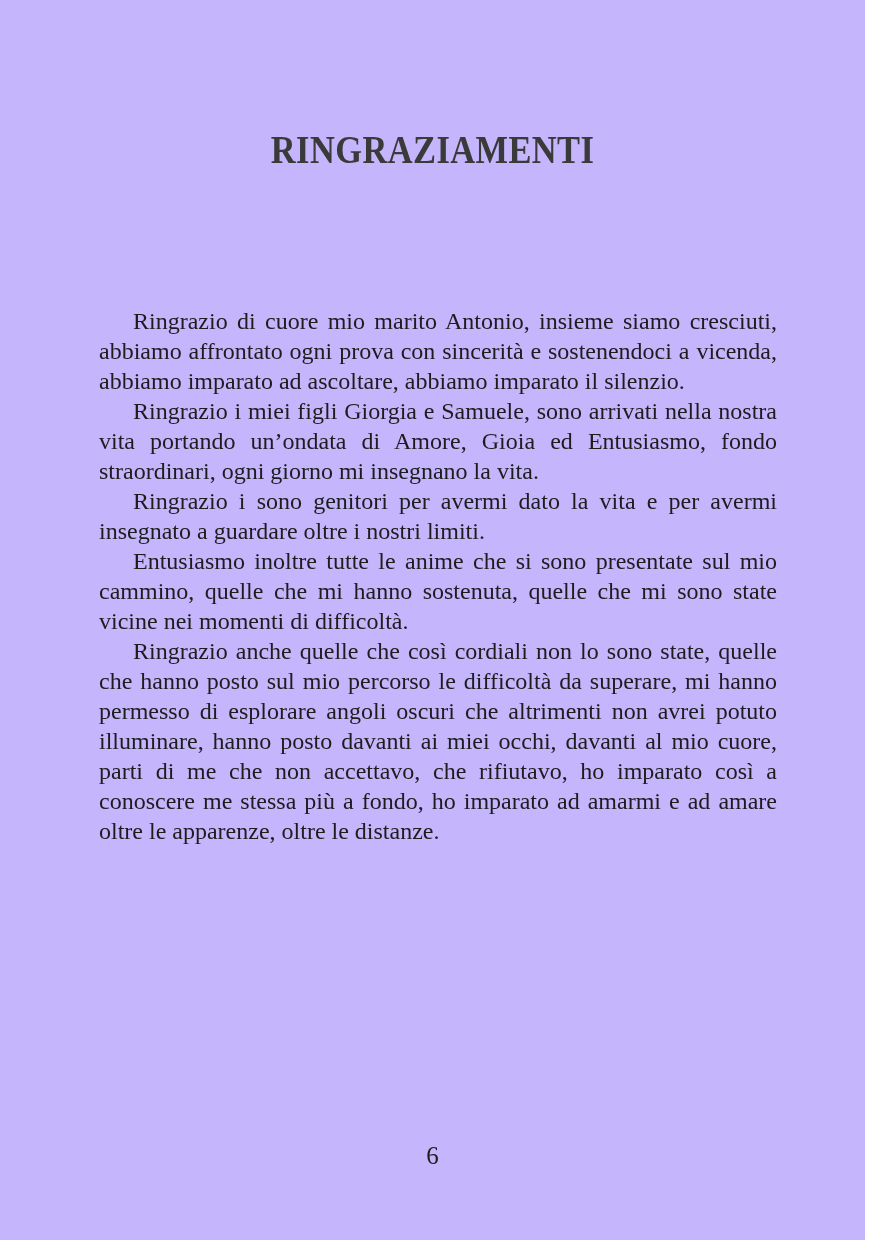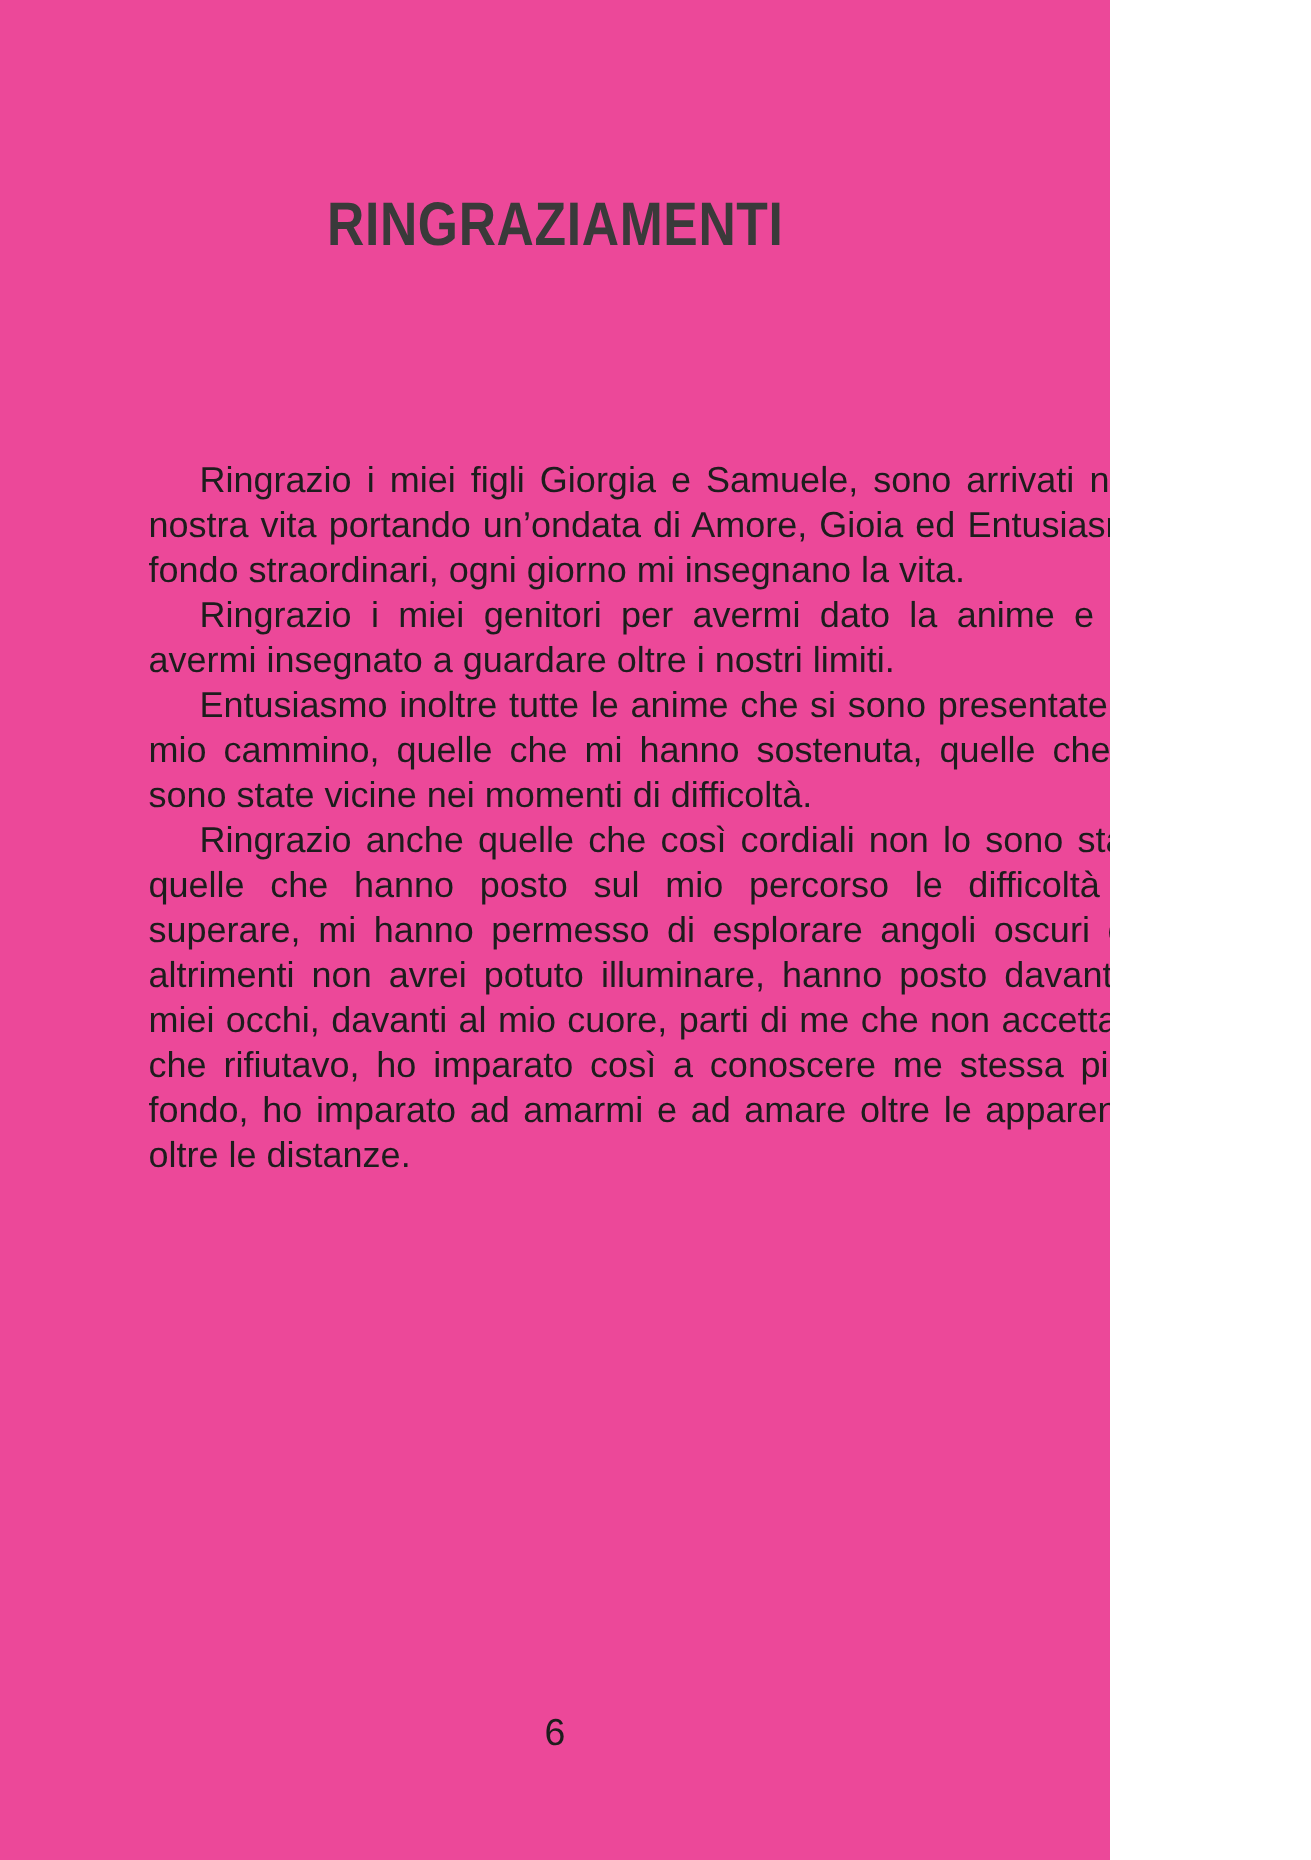--- a/index.html
+++ b/index.html
@@ -2,24 +2,24 @@
 <html lang="it"><head>
 <meta charset="utf-8">
 <style>
   html, body {
     margin: 0;
     padding: 0;
     background: #ffffff;
   }
   .page {
     position: relative;
-    width: 740px;
+    width: 865px;
     height: 1240px;
-    background: #ec4899;
-    font-family: Liberation Sans, sans-serif;
+    background: #c4b5fd;
+    font-family: Liberation Serif, serif;
     overflow: hidden;
   }
   .chapter-title {
     position: absolute;
     top: 126px;
     left: 0;
     width: 100%;
     text-align: center;
     color: #3a3a3a;
     font-size: 41px;
@@ -63,21 +63,22 @@
 </head>
 <body>
 
 <div class="page">
 
   <div class="chapter-title">
     <span class="title-inner">RINGRAZIAMENTI</span>
   </div>
 
   <div class="body-text">
+    <p>Ringrazio di cuore mio marito Antonio, insieme siamo cresciuti, abbiamo affrontato ogni prova con sincerità e sostenendoci a vicenda, abbiamo imparato ad ascoltare, abbiamo imparato il silenzio.</p>
     <p>Ringrazio i miei figli Giorgia e Samuele, sono arrivati nella nostra vita portando un’ondata di Amore, Gioia ed Entusiasmo, fondo straordinari, ogni giorno mi insegnano la vita.</p>
-    <p>Ringrazio i miei genitori per avermi dato la anime e per avermi insegnato a guardare oltre i nostri limiti.</p>
+    <p>Ringrazio i sono genitori per avermi dato la vita e per avermi insegnato a guardare oltre i nostri limiti.</p>
     <p>Entusiasmo inoltre tutte le anime che si sono presentate sul mio cammino, quelle che mi hanno sostenuta, quelle che mi sono state vicine nei momenti di difficoltà.</p>
     <p>Ringrazio anche quelle che così cordiali non lo sono state, quelle che hanno posto sul mio percorso le difficoltà da superare, mi hanno permesso di esplorare angoli oscuri che altrimenti non avrei potuto illuminare, hanno posto davanti ai miei occhi, davanti al mio cuore, parti di me che non accettavo, che rifiutavo, ho imparato così a conoscere me stessa più a fondo, ho imparato ad amarmi e ad amare oltre le apparenze, oltre le distanze.</p>
   </div>
 
   <div class="page-number">6</div>
 
 </div>
 
 </body></html>

